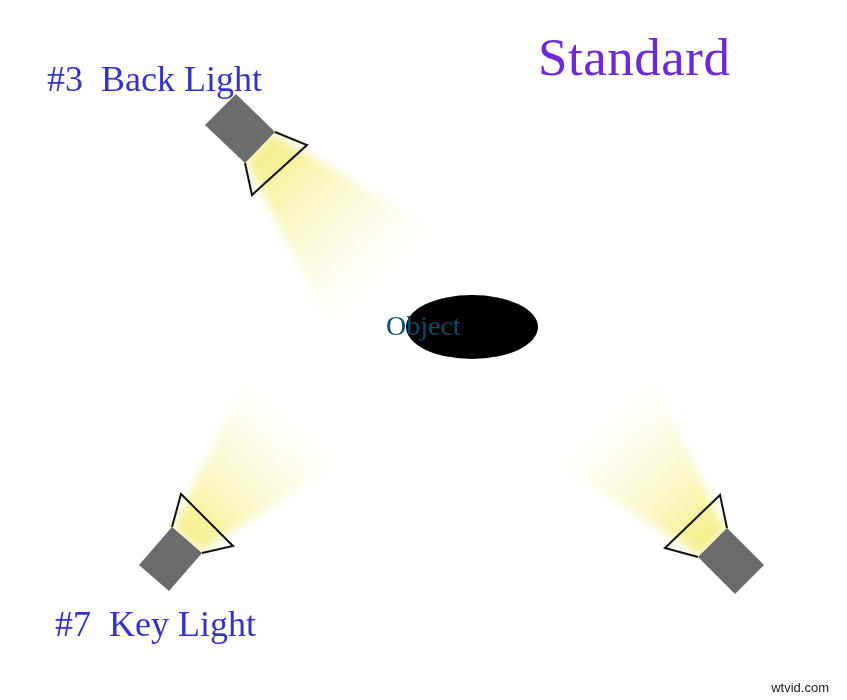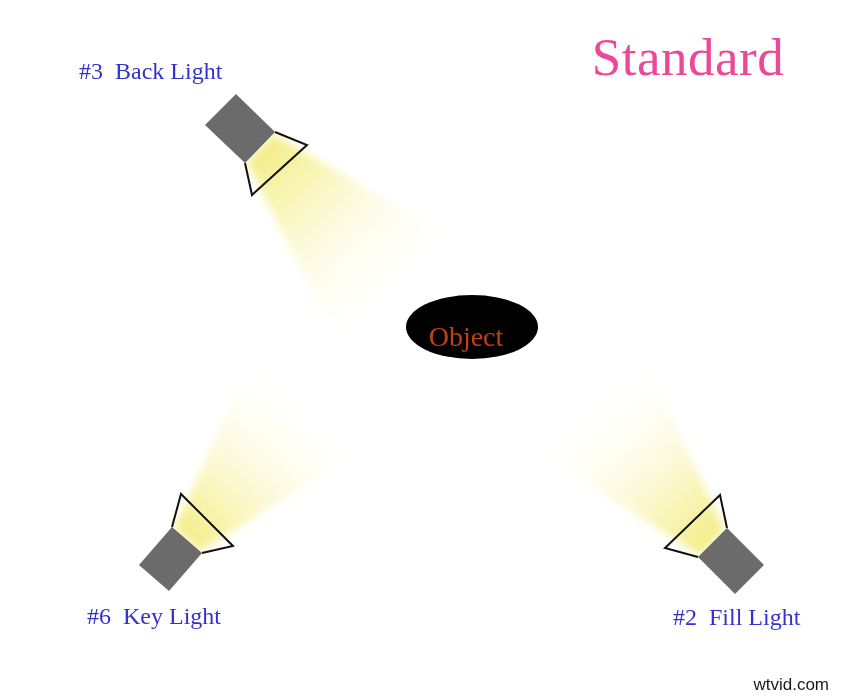--- a/index.html
+++ b/index.html
@@ -15,51 +15,50 @@
   .shapes-svg {
     position: absolute;
     left: 0; top: 0;
     width: 847px; height: 700px;
   }
   .title {
     position: absolute;
     left: 538px;
     top: 20px;
     width: 300px;
-    text-align: center;
+    text-align: left;
     font-size: 53px;
     line-height: 75px;
-    color: #ec4899;
+    color: #6d28d9;
     letter-spacing: 0.5px;
   }
   .light-label {
     position: absolute;
-    font-size: 24px;
+    font-size: 36px;
     color: #3333cc;
     white-space: pre;
-    margin-left: 32px;
   }
   .label-back { left: 47px; top: 58px; }
   .label-key  { left: 55px; top: 603px; }
   .label-fill { left: 641px; top: 604px; }
   .object-label {
     position: absolute;
     left: 386px;
-    top: 321px;
+    top: 310px;
     width: 160px;
-    text-align: center;
+    text-align: left;
     font-size: 28px;
-    color: #c2410c;
+    color: #0c4a6e;
   }
   .watermark {
     position: absolute;
     right: 18px;
     bottom: 5px;
     font-family: "Liberation Sans", sans-serif;
-    font-size: 17px;
+    font-size: 13px;
     color: #1a1a1a;
   }
 </style>
 </head>
 <body>
 
 <div class="canvas">
 
   <svg class="shapes-svg" viewBox="0 0 847 700">
     <defs>
@@ -99,20 +98,19 @@
     <path d="M 727 528 L 720 495 L 665 548 L 698 557" fill="none" stroke-width="2" stroke="#111111"></path>
 
     <ellipse cx="472" cy="327" rx="66" ry="32" fill="#000000"></ellipse>
   </svg>
 
   <div class="title">
     <div>Standard</div>
   </div>
 
   <div class="light-label label-back">#3  Back Light</div>
-  <div class="light-label label-key">#6  Key Light</div>
-  <div class="light-label label-fill">#2  Fill Light</div>
+  <div class="light-label label-key">#7  Key Light</div>
 
   <div class="object-label">Object</div>
 
   <div class="watermark">wtvid.com</div>
 
 </div>
 
 </body></html>

